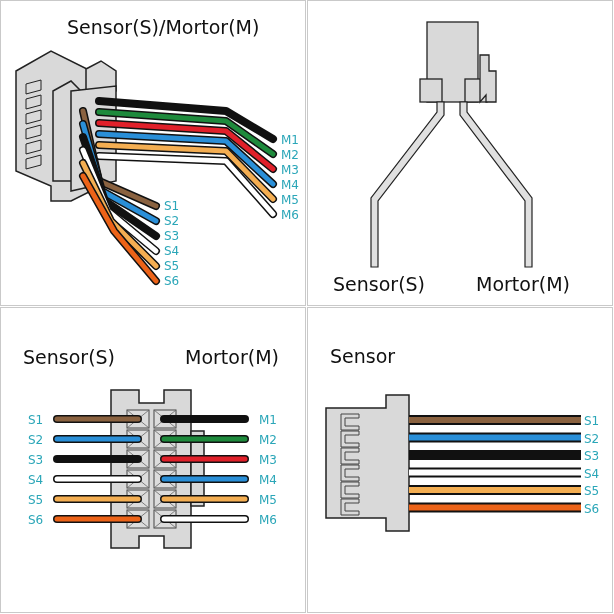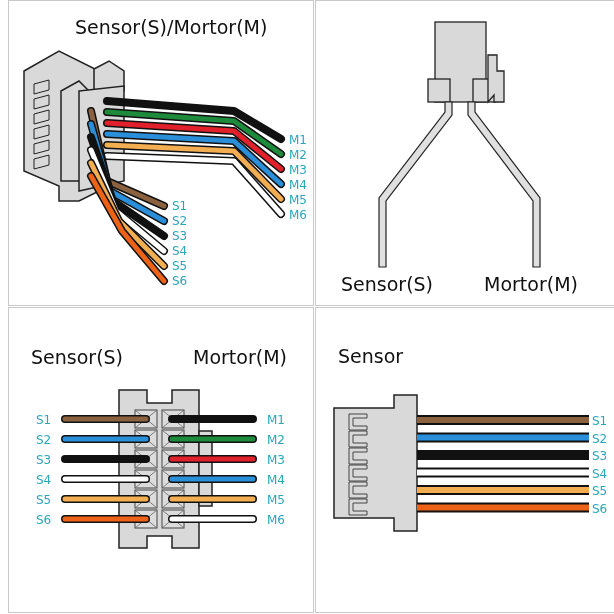--- a/index.html
+++ b/index.html
@@ -1,17 +1,17 @@
 <!DOCTYPE html>
 <html><head>
 <meta charset="utf-8">
 <style>
   html,body{margin:0;padding:0;background:#fff;}
   body{width:614px;height:614px;position:relative;overflow:hidden;font-family:"DejaVu Sans","Liberation Sans",sans-serif;}
-  .grid{position:absolute;left:8px;top:0;width:512px;height:614px;padding-left:36px;}
+  .grid{position:absolute;left:0;top:0;width:512px;height:614px;padding-left:36px;}
   .panel{position:absolute;width:306px;height:306px;border:1px solid #c9c9c9;box-sizing:border-box;background:#fff;overflow:hidden;}
   #p1{left:0;top:0;}
   #p2{left:307px;top:0;}
   #p3{left:0;top:307px;}
   #p4{left:307px;top:307px;}
   svg{position:absolute;left:0;top:0;}
   .title{font-size:19px;fill:#111;}
   .lbl{font-size:12px;fill:#2aa6b8;}
 </style>
 </head>

